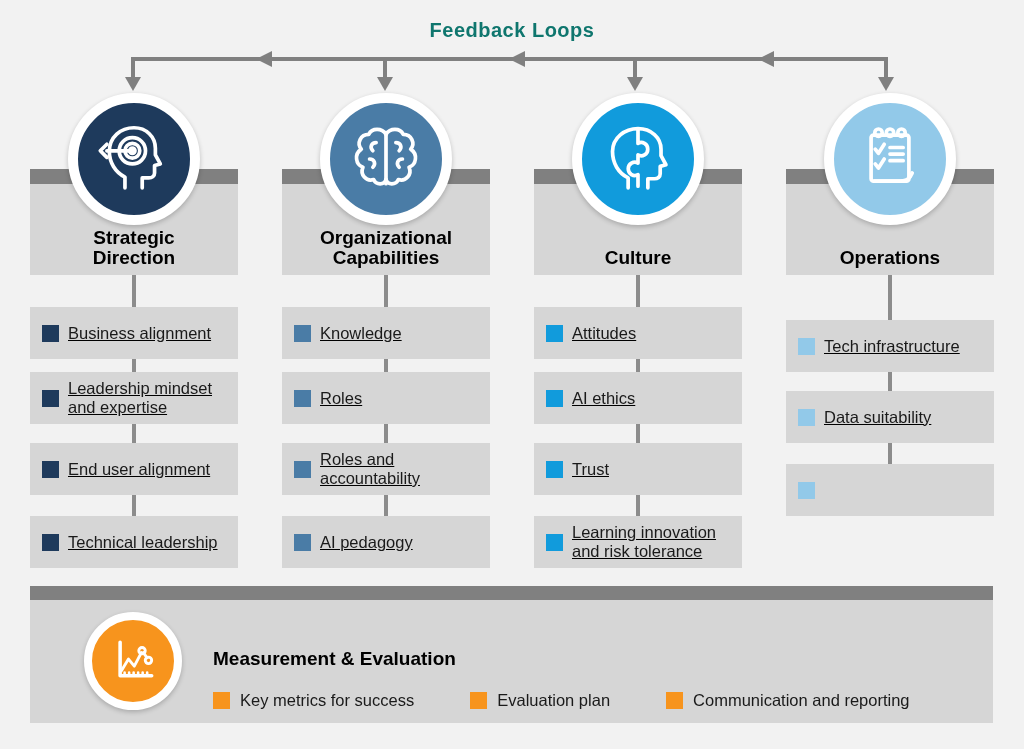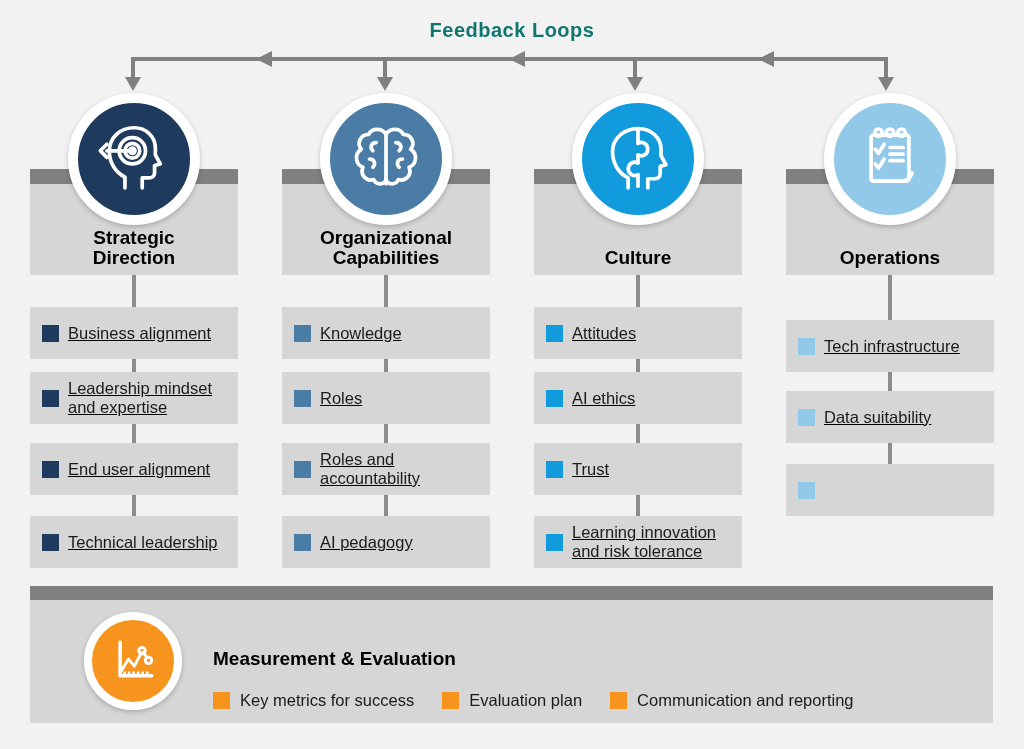--- a/index.html
+++ b/index.html
@@ -49,21 +49,21 @@
   .bbar { height:14px; background:#808080; }
   .bbox { height:123px; background:#d6d6d6; position:relative; }
   .badge-m {
     position:absolute; left:54px; top:12px; width:82px; height:82px; border-radius:50%;
     border:8px solid #fff; box-sizing:content-box;
     display:flex; align-items:center; justify-content:center;
     box-shadow:0 2px 5px rgba(0,0,0,0.22);
   }
   .bcontent { position:absolute; left:183px; top:24px;margin-top:24px; }
   .btitle { font-size:19px; font-weight:bold; color:#000; }
-  .brow { display:flex; gap:28px; margin-top:21px; align-items:center; }
+  .brow { display:flex; gap:56px; margin-top:21px; align-items:center; }
   .bitem { display:flex; gap:10px; align-items:center; font-size:16.5px; color:#1a1a1a; white-space:nowrap; }
 
   .icon-svg { fill:none; stroke:#ffffff; stroke-width:4.5; stroke-linecap:round; stroke-linejoin:round; }
 </style>
 </head>
 <body>
 
 <div class="canvas">
 
   <div class="feedback-title">Feedback Loops</div>

